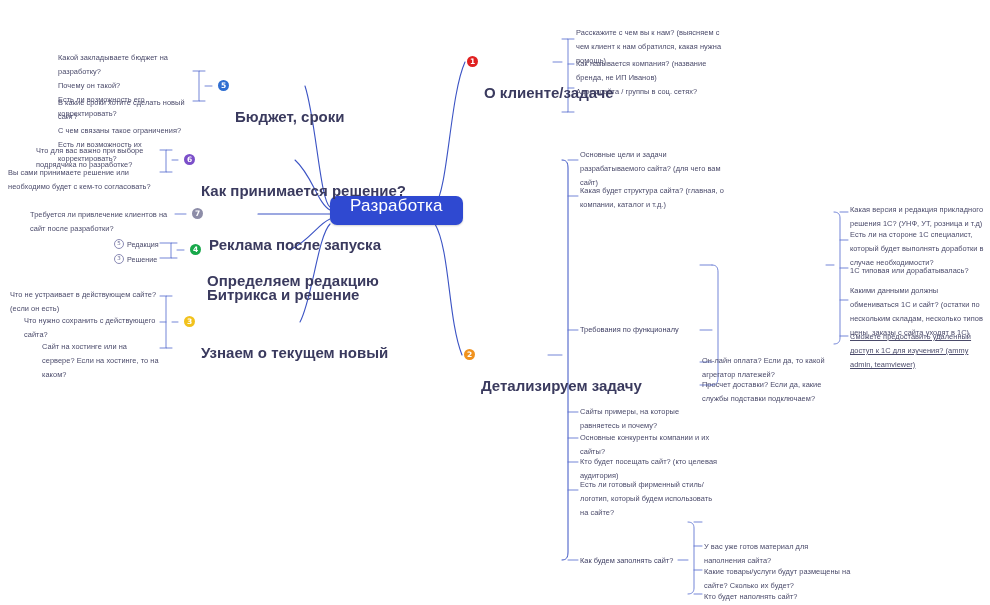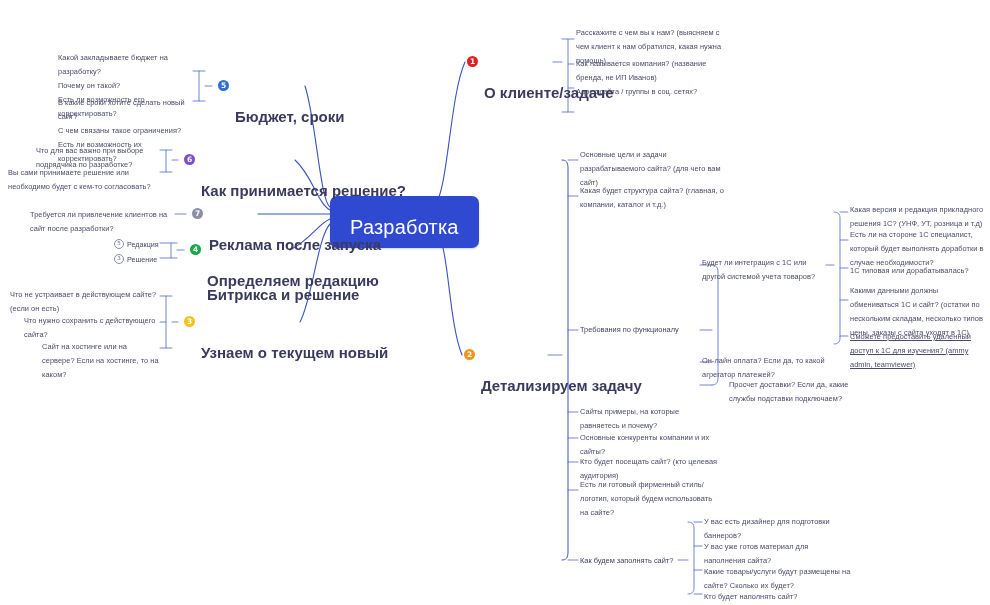--- a/index.html
+++ b/index.html
@@ -14,23 +14,23 @@
   }
   #canvas{position:absolute;left:0;top:0;width:990px;height:605px;}
   svg.wires{position:absolute;left:0;top:0;width:990px;height:605px;pointer-events:none;}
 
   
   .root-node{
     position:absolute;
     background:#2f49d1;
     color:#ffffff;
     border-radius:7px;
-    font-size:20px;
+    font-size:17px;
     letter-spacing:.2px;
-    padding:20px 20px 9px 20px;
+    padding:0 20px 9px 20px;
     box-sizing:border-box;
     white-space:nowrap;
     box-shadow:0 1px 2px rgba(0,0,0,.18);
   }
 
   
   .branch{
     position:absolute;
     display:flex;
     align-items:flex-start;
@@ -244,36 +244,34 @@
   <div class="branch" style="left:464px;top:348px;">
     <span class="badge" style="background:#f0921e;">2</span>
     <span class="blabel">Детализируем задачу</span>
   </div>
 
   <div class="leaf r" style="left:580px;top:148px;width:150px;">Основные цели и задачи разрабатываемого сайта? (для чего вам сайт)</div>
   <div class="leaf r" style="left:580px;top:184px;width:152px;">Какая будет структура сайта? (главная, о компании, каталог и т.д.)</div>
 
   <div class="mid" style="left:580px;top:325px;width:120px;">Требования по функционалу</div>
 
-  <div class="leaf r" style="left:702px;top:256px;width:128px;">Будет ли интеграция с 1С или другой системой учета товаров?</div>
 
   <div class="leaf r" style="left:850px;top:203px;width:136px;">Какая версия и редакция прикладного решения 1С? (УНФ, УТ, розница и т.д)</div>
   <div class="leaf r" style="left:850px;top:228px;width:136px;">Есть ли на стороне 1С специалист, который будет выполнять доработки в случае необходимости?</div>
   <div class="leaf r" style="left:850px;top:264px;width:136px;">1С типовая или дорабатывалась?</div>
   <div class="leaf r" style="left:850px;top:284px;width:136px;">Какими данными должны обмениваться 1С и сайт? (остатки по нескольким складам, несколько типов цены, заказы с сайта уходят в 1С)</div>
   <div class="leaf r" style="left:850px;top:330px;width:136px;text-decoration:underline;">Сможете предоставить удаленный доступ к 1С для изучения? (ammy admin, teamviewer)</div>
 
   <div class="leaf r" style="left:702px;top:354px;width:130px;">Он-лайн оплата? Если да, то какой агрегатор платежей?</div>
-  <div class="leaf r" style="left:729px;top:378px;width:142px;">Просчет доставки? Если да, какие службы подставки подключаем?</div>
+  <div class="leaf r" style="left:702px;top:378px;width:142px;">Просчет доставки? Если да, какие службы подставки подключаем?</div>
 
   <div class="leaf r" style="left:580px;top:431px;width:140px;">Основные конкуренты компании и их сайты?</div>
   <div class="leaf r" style="left:580px;top:405px;width:140px;">Сайты примеры, на которые равняетесь и почему?</div>
   <div class="leaf r" style="left:580px;top:455px;width:140px;">Кто будет посещать сайт? (кто целевая аудитория)</div>
   <div class="leaf r" style="left:580px;top:478px;width:140px;">Есть ли готовый фирменный стиль/ логотип, который будем использовать на сайте?</div>
 
   <div class="mid" style="left:580px;top:556px;width:110px;">Как будем заполнять сайт?</div>
 
-  <div class="leaf r" style="left:704px;top:515px;width:136px;">У вас есть дизайнер для подготовки баннеров?</div>
   <div class="leaf r" style="left:704px;top:540px;width:140px;">У вас уже готов материал для наполнения сайта?</div>
   <div class="leaf r" style="left:704px;top:565px;width:148px;">Какие товары/услуги будут размещены на сайте? Сколько их будет?</div>
   <div class="leaf r" style="left:704px;top:590px;width:140px;">Кто будет наполнять сайт?</div>
 
 </div>
 
 </body></html>

